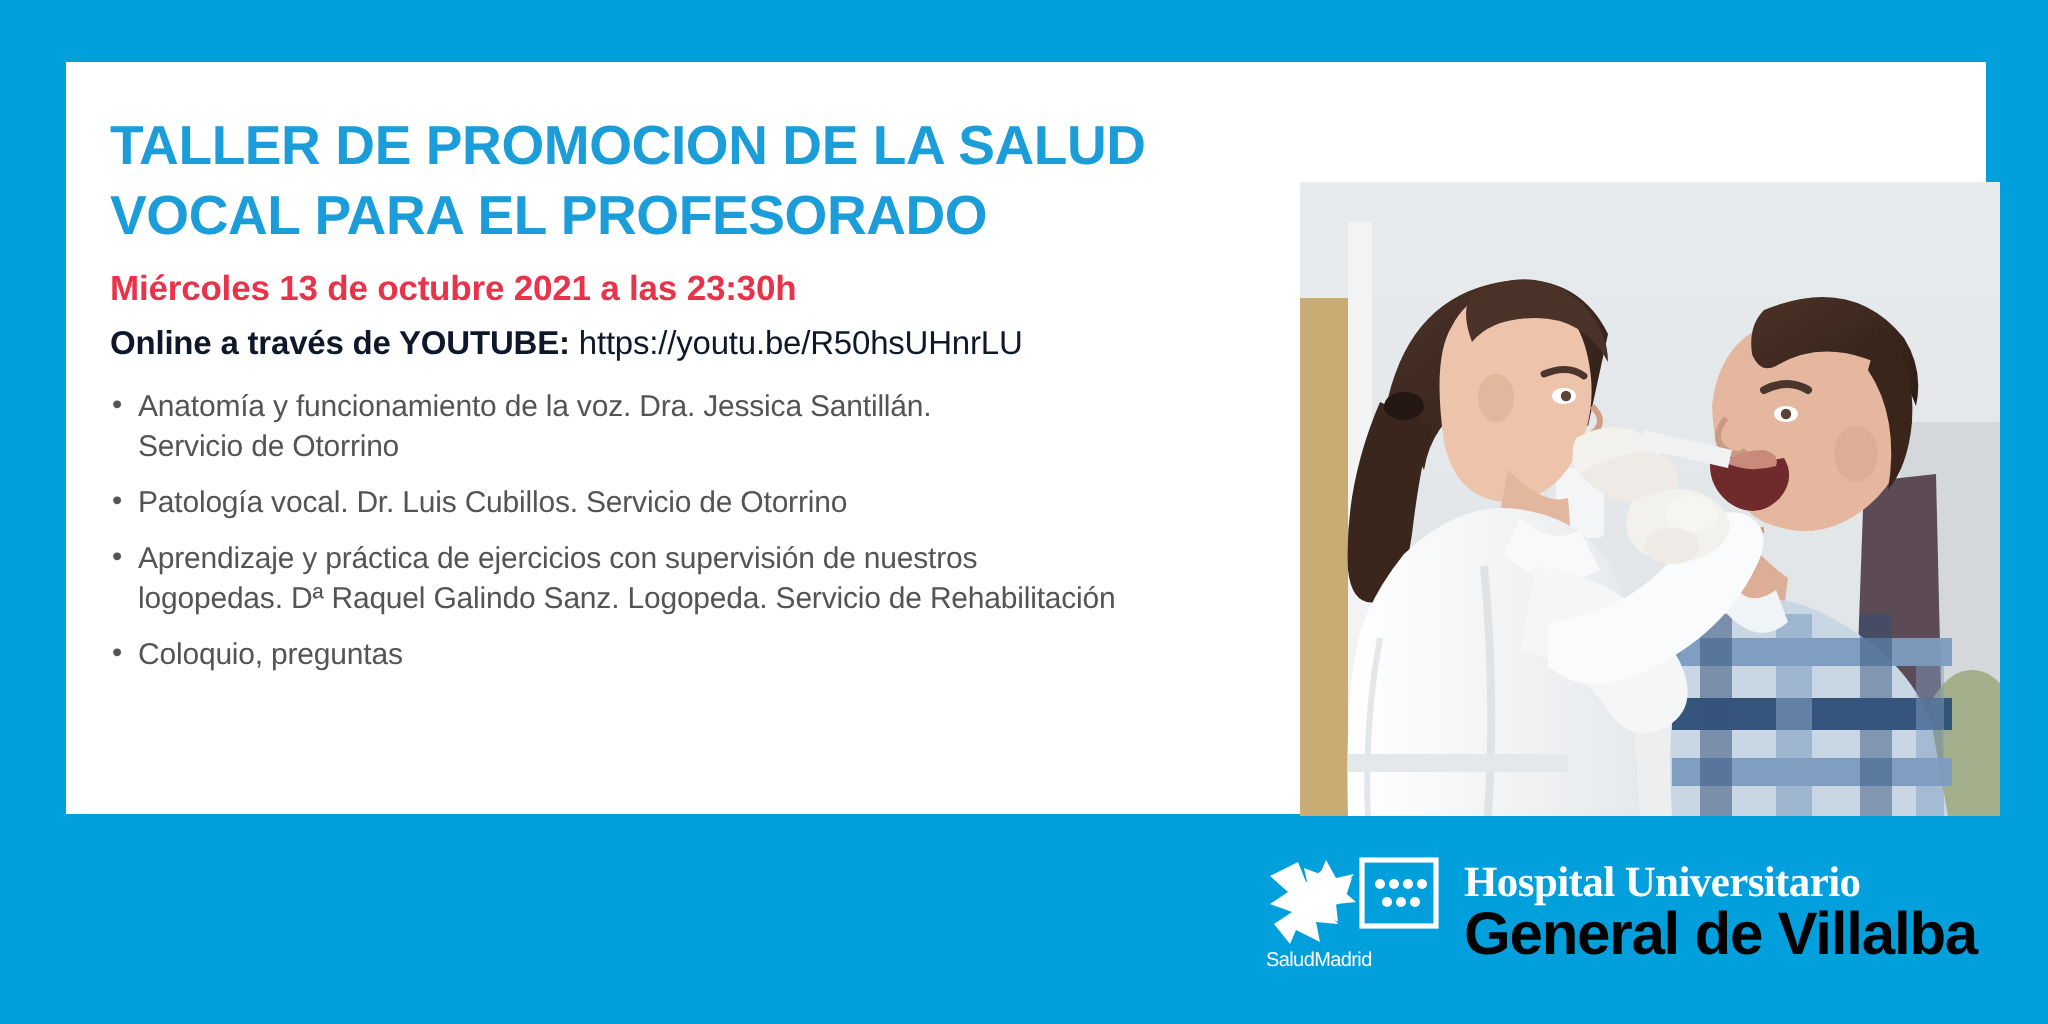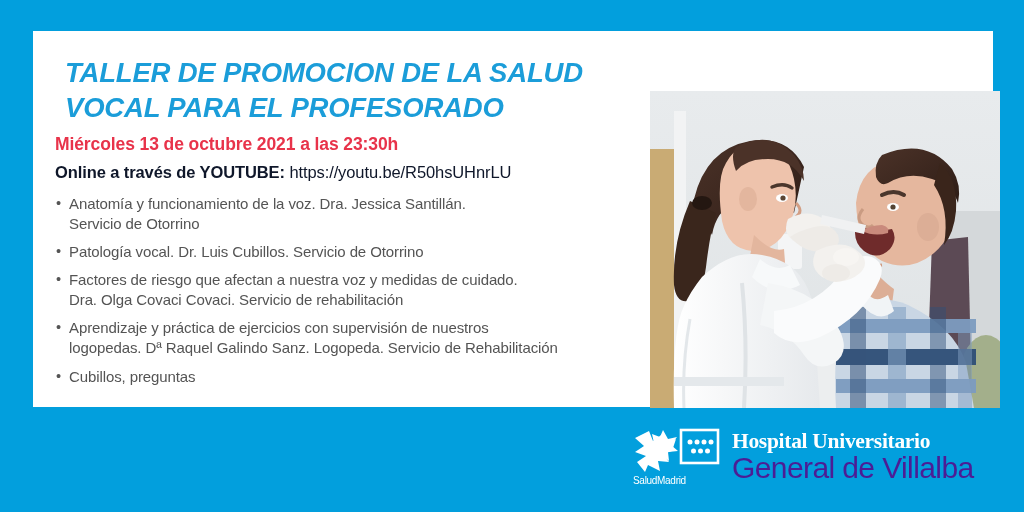--- a/index.html
+++ b/index.html
@@ -34,23 +34,22 @@
     left: 22px;
     top: 24px;
     width: 565px;
   }
   .title {
     color: #1B9DD9;
     font-size: 27.5px;
     font-weight: bold;
     line-height: 1.28;
     letter-spacing: -0.2px;
-    margin: 0 0 9px 10px;
+    margin: 0 0 9px 0;
     white-space: pre-line;
-    font-style: italic;
   }
   .date {
     color: #E8334A;
     font-size: 17.5px;
     font-weight: bold;
     line-height: 1.25;
     margin: 0 0 6px 0;
     letter-spacing: -0.1px;
   }
   .online {
@@ -129,23 +128,23 @@
   }
   .logo-line1 {
     color: #ffffff;
     font-size: 21.5px;
     font-weight: bold;
     line-height: 1.04;
     letter-spacing: -0.3px;
     font-family: Liberation Serif, serif;
   }
   .logo-line2 {
-    color: #4c1d95;
+    color: #000000;
     font-size: 30px;
-    font-weight: normal;
+    font-weight: bold;
     line-height: 1.04;
     letter-spacing: -0.6px;
     text-align: right;
   }
 </style>
 </head>
 <body>
 
 <div class="poster">
 
@@ -160,25 +159,23 @@
 
       <div class="online">
         <span class="lbl">Online a través de YOUTUBE:</span>
         <span class="url">https://youtu.be/R50hsUHnrLU</span>
       </div>
 
       <ul class="agenda">
         <li>Anatomía y funcionamiento de la voz. Dra. Jessica Santillán.
 Servicio de Otorrino</li>
         <li>Patología vocal. Dr. Luis Cubillos. Servicio de Otorrino</li>
-        <li>Factores de riesgo que afectan a nuestra voz y medidas de cuidado.
-Dra. Olga Covaci Covaci. Servicio de rehabilitación</li>
         <li>Aprendizaje y práctica de ejercicios con supervisión de nuestros
 logopedas. Dª Raquel Galindo Sanz. Logopeda. Servicio de Rehabilitación</li>
-        <li>Cubillos, preguntas</li>
+        <li>Coloquio, preguntas</li>
       </ul>
     </div>
 
     <div class="photo">
       <svg width="350" height="317" viewBox="0 0 350 317" xmlns="http://www.w3.org/2000/svg">
         <defs>
           <linearGradient id="wallg" x1="0" y1="0" x2="0" y2="1">
             <stop offset="0" stop-color="#e8ebed"></stop>
             <stop offset="1" stop-color="#dfe3e5"></stop>
           </linearGradient>

